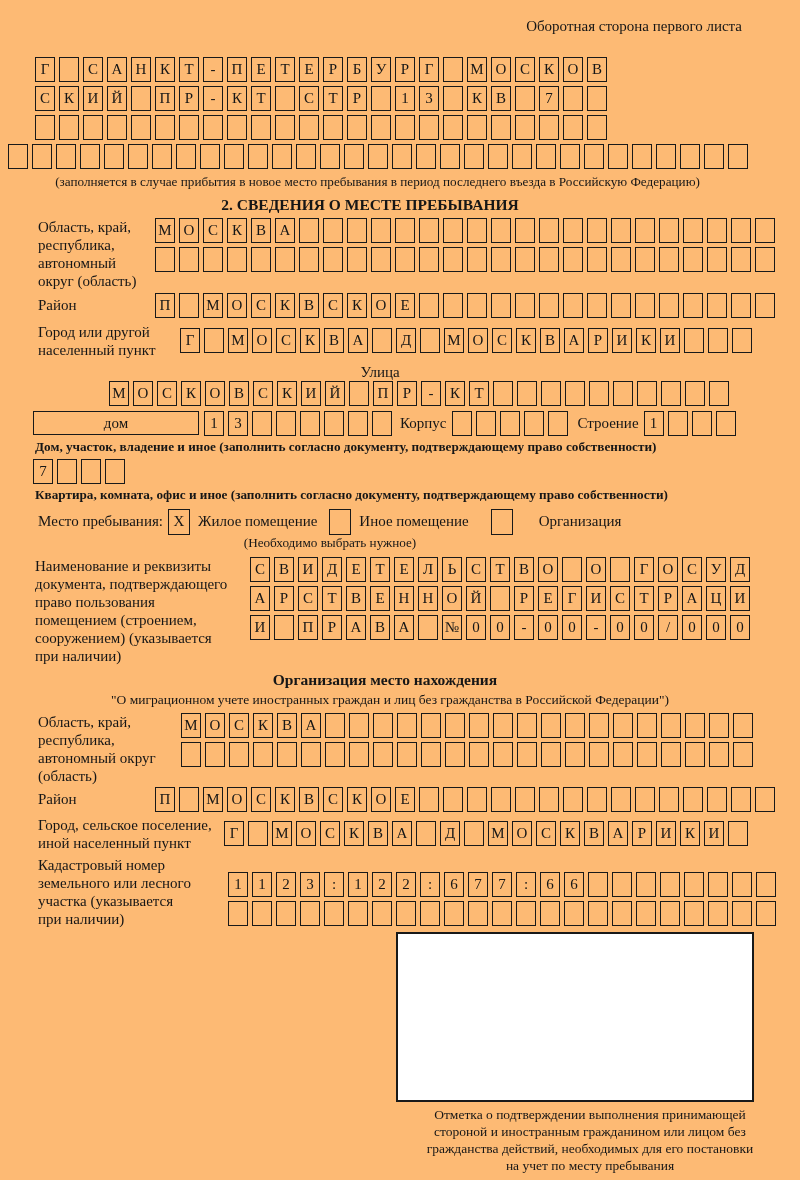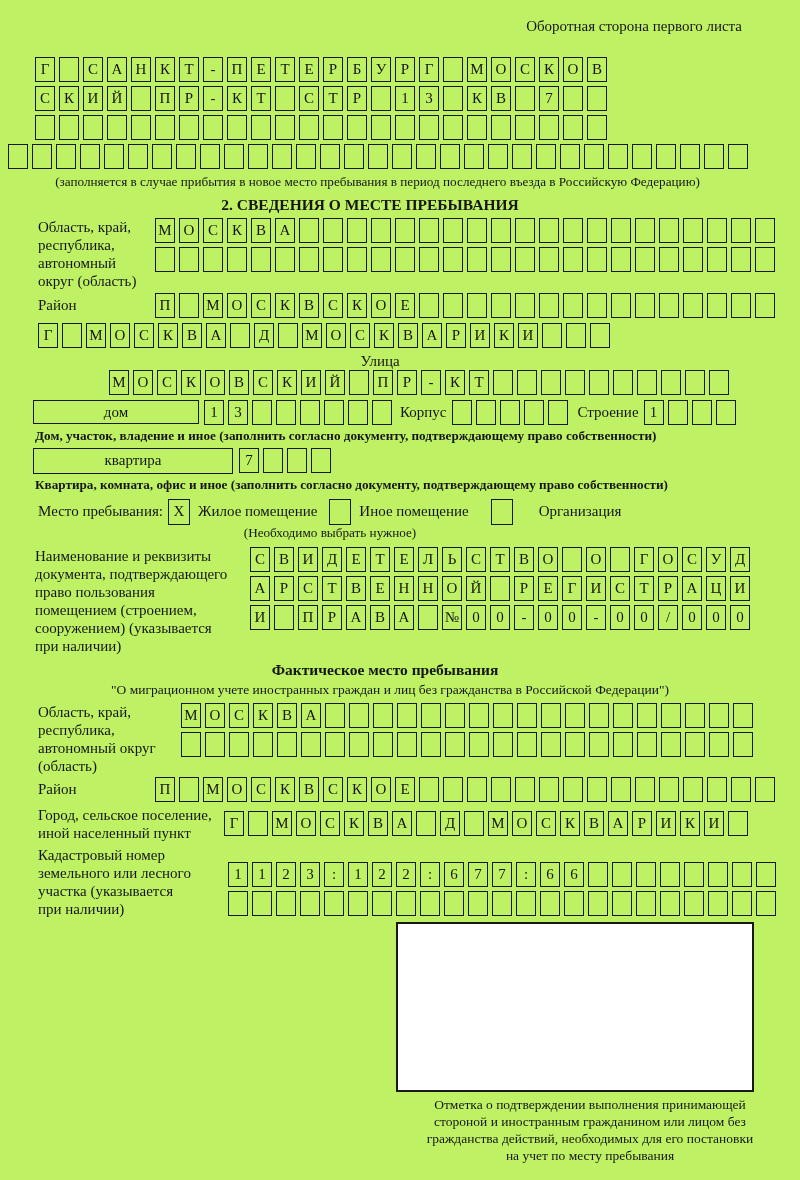--- a/index.html
+++ b/index.html
@@ -1,19 +1,19 @@
 <!DOCTYPE html>
 <html><head>
 <meta charset="utf-8">
 <style>
   * { margin:0; padding:0; box-sizing:border-box; }
   html,body { background:#ffffff; }
   .page {
     position:relative; width:800px; height:1180px; margin:0 auto;
-    background:#bef264; color:#161616; overflow:hidden;
+    background:#fdba74; color:#161616; overflow:hidden;
     font-family:"Liberation Serif","DejaVu Serif",serif;
   }
   .header-note { margin-top:18px; padding-right:58px; text-align:right; font-size:15px; }
 
   .row { display:flex; }
   .lbl { font-size:15px; line-height:1.2; flex:none; }
   .cellrow { display:flex; gap:4px; flex:none; }
   .cellcol > .cellrow { margin-bottom:4px; }
   .cellcol > .cellrow:last-child { margin-bottom:0; }
   .cell {
@@ -312,20 +312,24 @@
         <div class="cell"></div>
         <div class="cell"></div>
         <div class="cell"></div>
         <div class="cell"></div>
         <div class="cell"></div>
         <div class="cell"></div>
       </div>
   </div>
 
   <div class="row gorod-row">
+    <div class="lbl">
+        <div>Город или другой</div>
+        <div>населенный пункт</div>
+      </div>
     <div class="cellrow">
         <div class="cell">Г</div>
         <div class="cell"></div>
         <div class="cell">М</div>
         <div class="cell">О</div>
         <div class="cell">С</div>
         <div class="cell">К</div>
         <div class="cell">В</div>
         <div class="cell">А</div>
         <div class="cell"></div>
@@ -403,21 +407,20 @@
     <div class="cellrow">
         <div class="cell">1</div>
         <div class="cell"></div>
         <div class="cell"></div>
         <div class="cell"></div>
       </div>
   </div>
   <div class="caption">Дом, участок, владение и иное (заполнить согласно документу, подтверждающему право собственности)</div>
 
   <div class="row kvart-row">
-    <div class="wide-box kvart-box">квартира</div>
     <div class="cellrow">
         <div class="cell">7</div>
         <div class="cell"></div>
         <div class="cell"></div>
         <div class="cell"></div>
       </div>
   </div>
   <div class="caption">Квартира, комната, офис и иное (заполнить согласно документу, подтверждающему право собственности)</div>
 
   <div class="row mesto-row">
@@ -506,21 +509,21 @@
           <div class="cell">0</div>
           <div class="cell">0</div>
           <div class="cell">/</div>
           <div class="cell">0</div>
           <div class="cell">0</div>
           <div class="cell">0</div>
         </div>
     </div>
   </div>
 
-  <div class="sec-title fact-title">Фактическое место пребывания</div>
+  <div class="sec-title fact-title">Организация место нахождения</div>
   <div class="center fact-notes">
       <div>"О миграционном учете иностранных граждан и лиц без гражданства в Российской Федерации")</div>
     </div>
 
   <div class="row fact-oblast">
     <div class="lbl">
         <div>Область, край,</div>
         <div>республика,</div>
         <div>автономный округ</div>
         <div>(область)</div>

